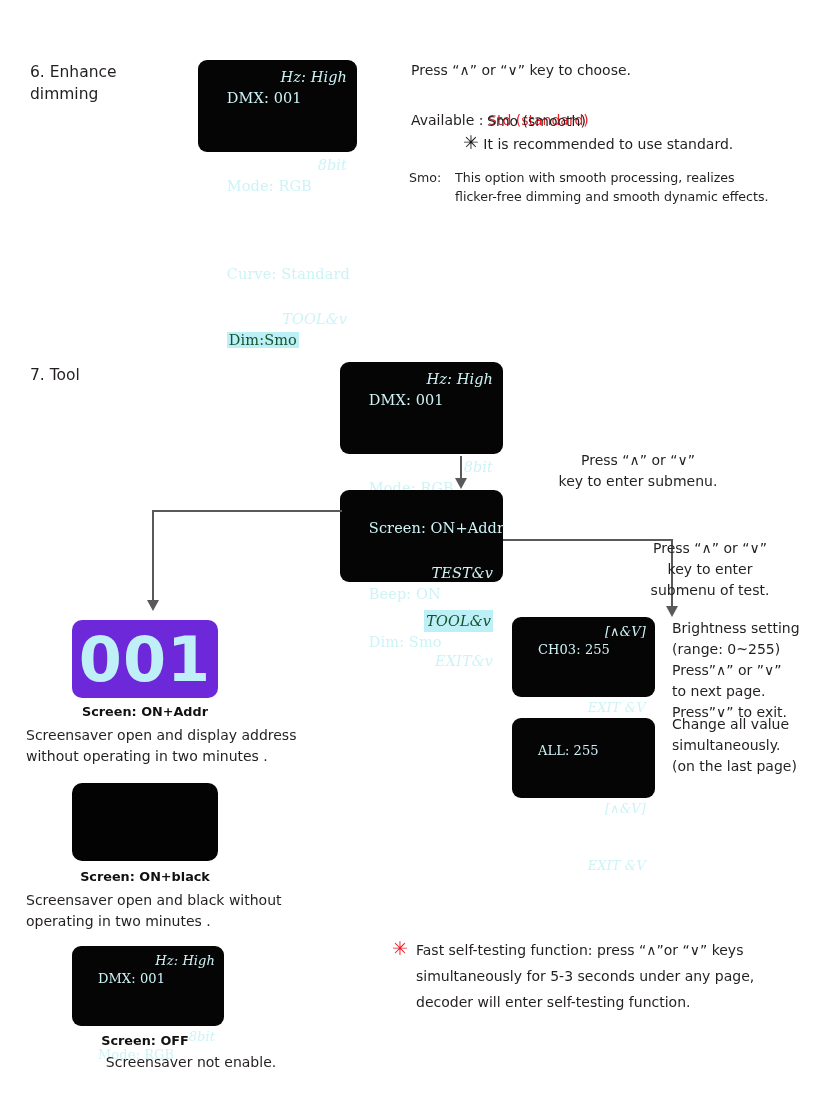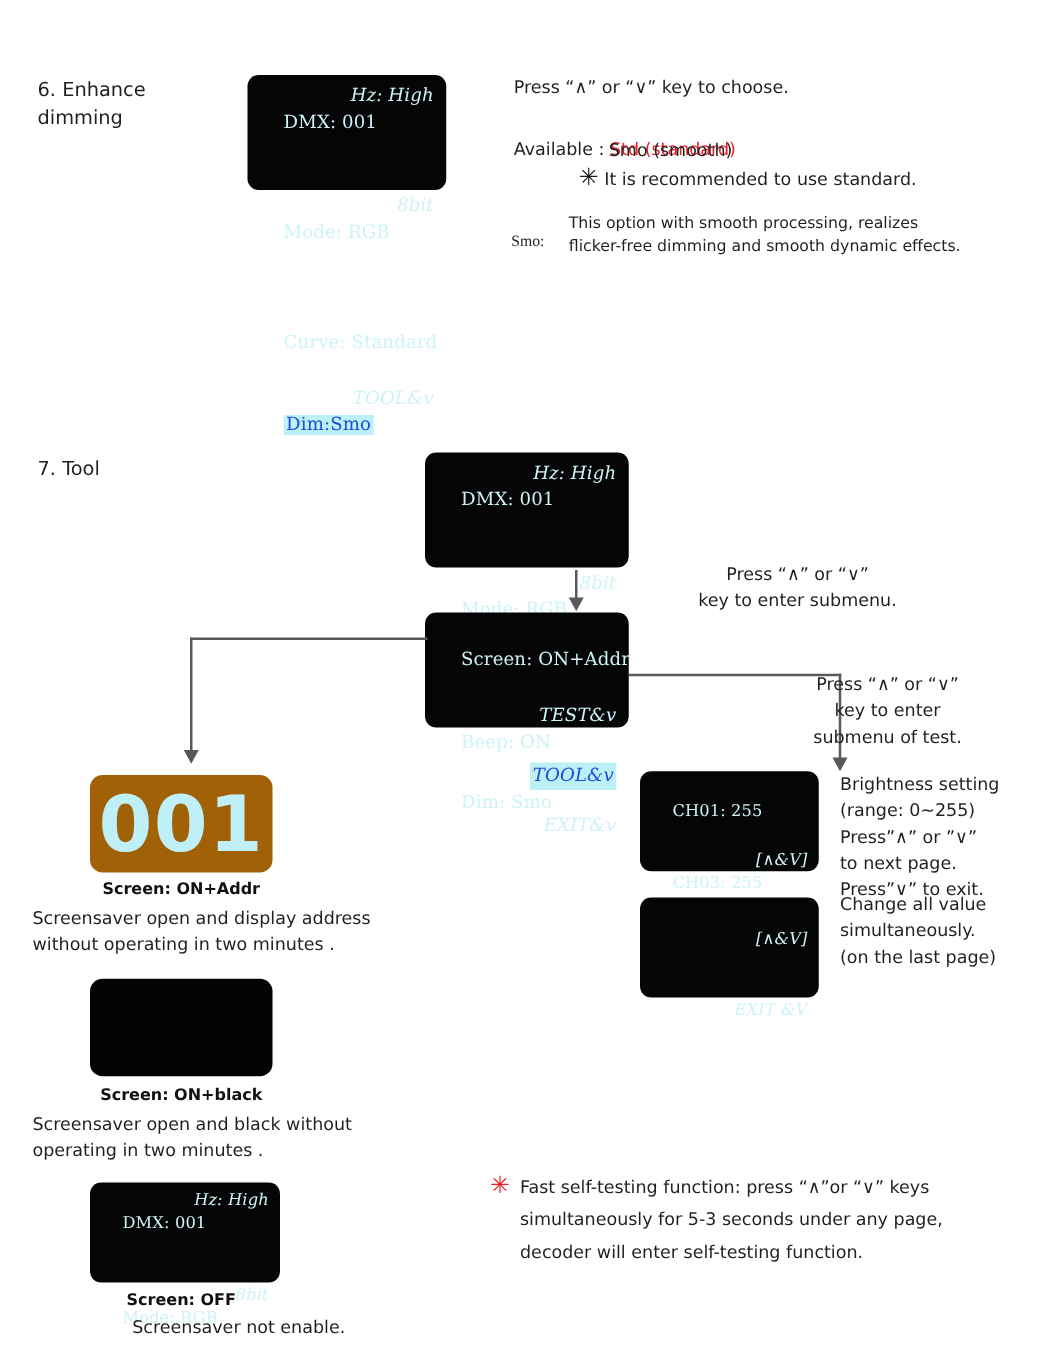--- a/index.html
+++ b/index.html
@@ -43,28 +43,28 @@
     letter-spacing: 0.1px;
   }
   .lcd-row .right {
     position: absolute;
     right: 0;
     top: 1px;
     font-style: italic;
   }
   .hl {
     background: #bdf0f6;
-    color: #1d4ed8;
+    color: #14532d;
     padding: 0 2px;
     text-align: center;
   }
 
   
   .big-addr {
-    background: #a16207;
+    background: #6d28d9;
     border-radius: 10px;
     color: #bff0f7;
     font-family: "DejaVu Sans", sans-serif;
     font-weight: bold;
     font-size: 62px;
     letter-spacing: 1px;
     display: flex;
     align-items: center;
     justify-content: center;
     box-sizing: border-box;
@@ -146,21 +146,21 @@
 <div class="abs body-text" style="left:411px; top:89px; width:400px;">
   <span>Available : </span><span class="red">Std (standard)</span>
 </div>
 
 <div class="abs body-text" style="left:487px; top:111px; width:340px;">Smo (smooth)</div>
 
 <div class="abs" style="left:463px; top:133px; width:360px;">
   <span class="aster">✳</span><span class="body-text"> It is recommended to use standard.</span>
 </div>
 
-<div class="abs body-text-sm" style="left:409px; top:184px; width:50px;font-family:Liberation Serif, serif;">Smo:</div>
+<div class="abs body-text-sm" style="left:409px; top:168px; width:50px;">Smo:</div>
 <div class="abs body-text-sm" style="left:455px; top:168px; width:380px;">This option with smooth processing, realizes
 flicker-free dimming and smooth dynamic effects.</div>
 
 <div class="abs section-label" style="left:30px; top:364px; width:160px;">7. Tool</div>
 
 <div class="abs lcd" style="left:340px; top:362px; width:163px; height:92px; padding:5px 10px 0 10px;">
   <div class="lcd-row">
     <span>DMX: 001</span>
     <span class="right">Hz: High</span>
   </div>
@@ -202,39 +202,39 @@
 
 <div class="abs ln" style="left:503px; top:539px; width:170px; height:2px;"></div>
 <div class="abs ln" style="left:671px; top:539px; width:2px; height:70px;"></div>
 <div class="abs arrowhead" style="left:666px; top:606px;"></div>
 
 <div class="abs body-text" style="left:596px; top:538px; width:228px; text-align:center;">Press “∧” or “∨”
 key to enter
 submenu of test.</div>
 
 <div class="abs lcd" style="left:512px; top:617px; width:143px; height:80px; padding:4px 9px 0 9px;">
-  <div class="lcd-row" style="font-size:13px; line-height:19px;">
-    <span>CH01: 255</span>
-  </div>
   <div class="lcd-row" style="font-size:13px; line-height:19px;">
     <span>CH03: 255</span>
     <span class="right">[∧&amp;V]</span>
   </div>
   <div class="lcd-row" style="font-size:13px; line-height:19px;">
     <span class="right">EXIT &amp;V</span>
   </div>
 </div>
 
 <div class="abs body-text" style="left:672px; top:618px; width:160px;">Brightness setting
 (range: 0~255)
 Press”∧” or ”∨”
 to next page.
 Press”∨” to exit.</div>
 
 <div class="abs lcd" style="left:512px; top:718px; width:143px; height:80px; padding:4px 9px 0 9px;">
+  <div class="lcd-row" style="font-size:13px; line-height:19px;">
+    <span>ALL: 255</span>
+  </div>
   <div class="lcd-row" style="font-size:13px; line-height:19px;">&nbsp;</div>
   <div class="lcd-row" style="font-size:13px; line-height:19px;">
     <span class="right">[∧&amp;V]</span>
   </div>
   <div class="lcd-row" style="font-size:13px; line-height:19px;">
     <span class="right">EXIT &amp;V</span>
   </div>
 </div>
 
 <div class="abs body-text" style="left:672px; top:714px; width:160px;">Change all value

